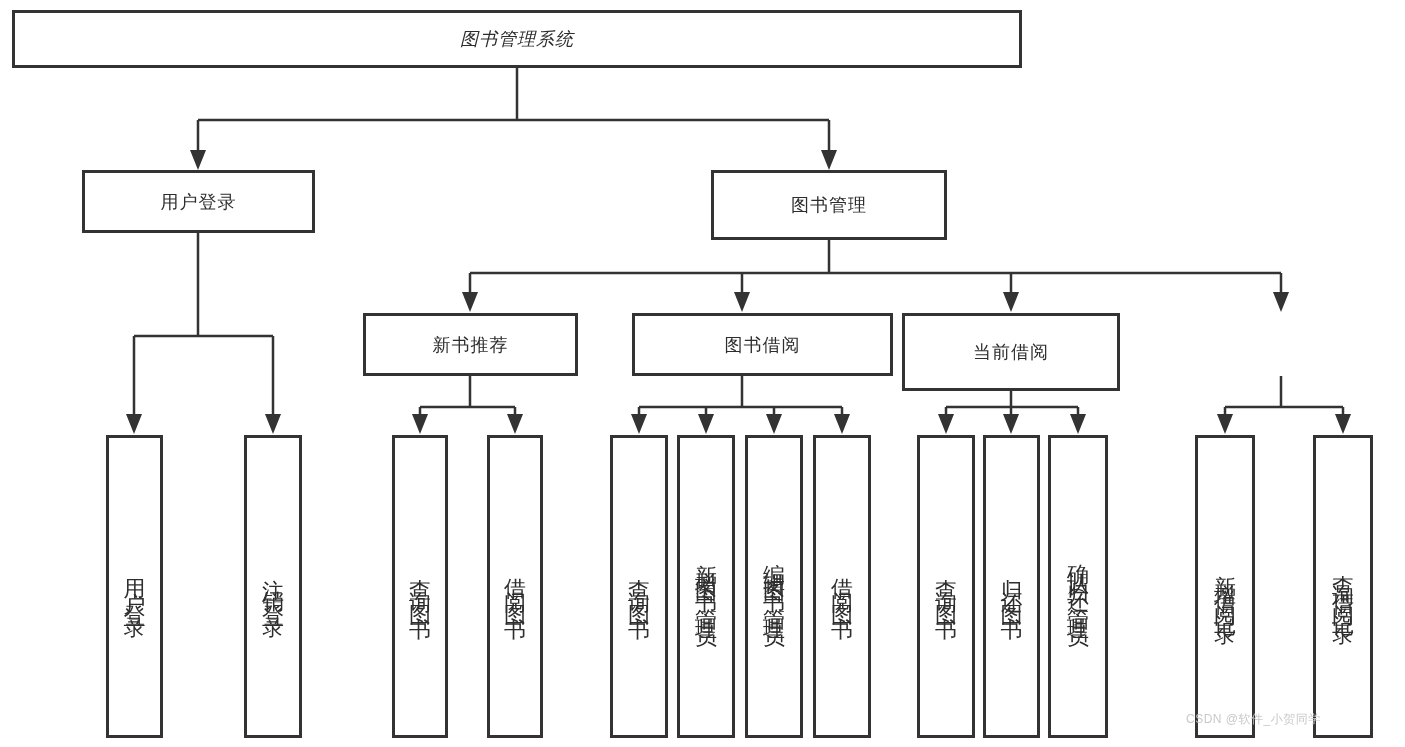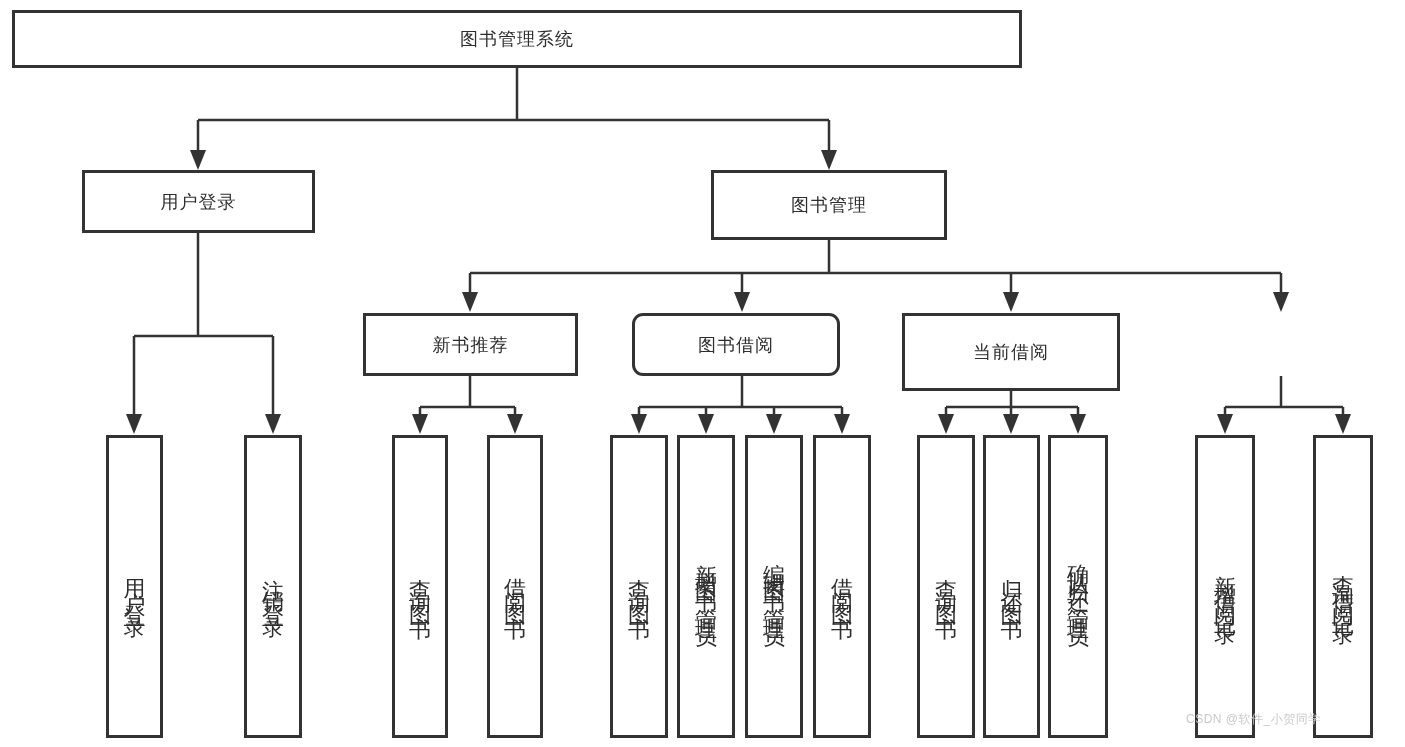--- a/index.html
+++ b/index.html
@@ -94,35 +94,35 @@
       <polygon points="1003,414 1019,414 1011,434"></polygon>
       <polygon points="1070,414 1086,414 1078,434"></polygon>
     </g>
     <g>
       <path d="M1281 376 V407 M1225 407 H1343 M1225 407 V416 M1343 407 V416"></path>
       <polygon points="1217,414 1233,414 1225,434"></polygon>
       <polygon points="1335,414 1351,414 1343,434"></polygon>
     </g>
   </svg>
 
-  <div class="box" style="left:12px; top:10px; width:1010px; height:58px;">
+  <div class="box" style="left:12px; top:10px; width:1010px; height:58px;font-style:italic;">
     <span class="h-label">图书管理系统</span>
   </div>
 
   <div class="box" style="left:82px; top:170px; width:233px; height:63px;">
     <span class="h-label">用户登录</span>
   </div>
   <div class="box" style="left:711px; top:170px; width:236px; height:70px;">
     <span class="h-label">图书管理</span>
   </div>
 
   <div class="box" style="left:363px; top:313px; width:215px; height:63px;">
     <span class="h-label">新书推荐</span>
   </div>
-  <div class="box" style="left:632px; top:313px; width:208px; height:63px;border-radius:11px;">
+  <div class="box" style="left:632px; top:313px; width:261px; height:63px;">
     <span class="h-label">图书借阅</span>
   </div>
   <div class="box" style="left:902px; top:313px; width:218px; height:78px;">
     <span class="h-label">当前借阅</span>
   </div>
 
   <div class="box leaf" style="left:106px; top:435px; width:57px; height:303px;">
     <span>用户登录</span>
   </div>
   <div class="box leaf" style="left:244px; top:435px; width:58px; height:303px;">

